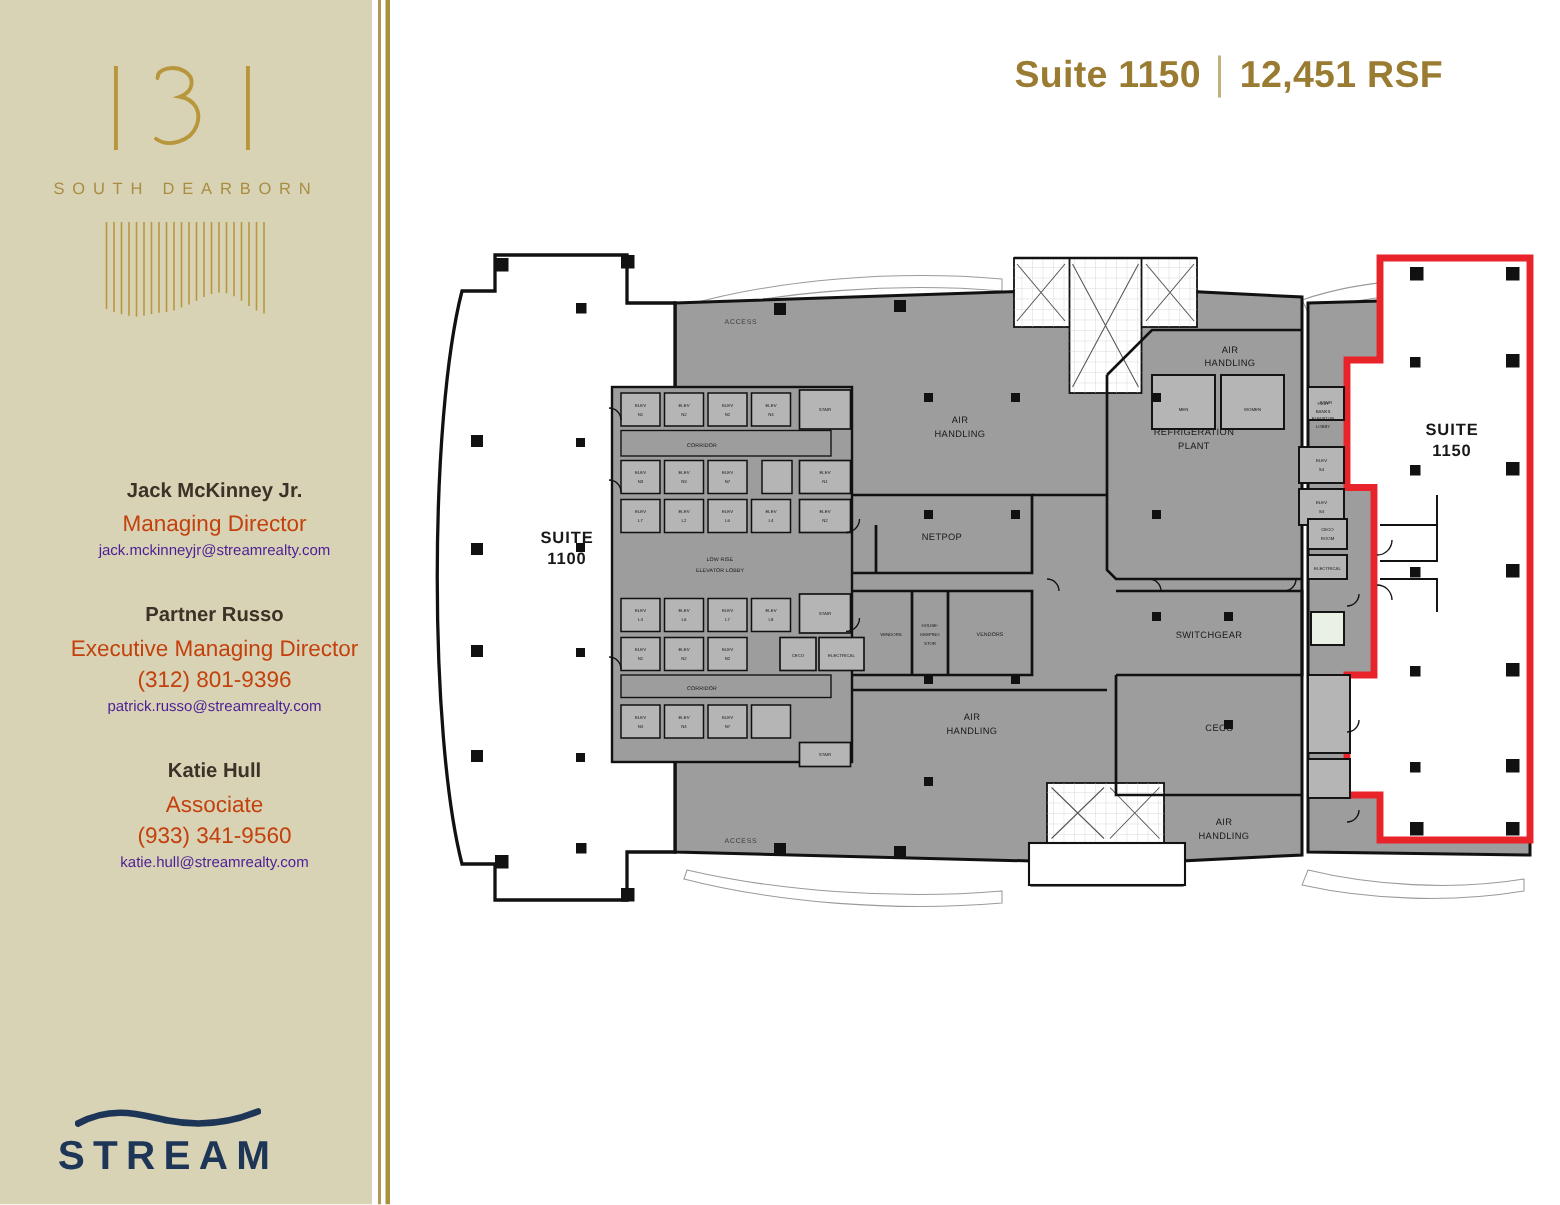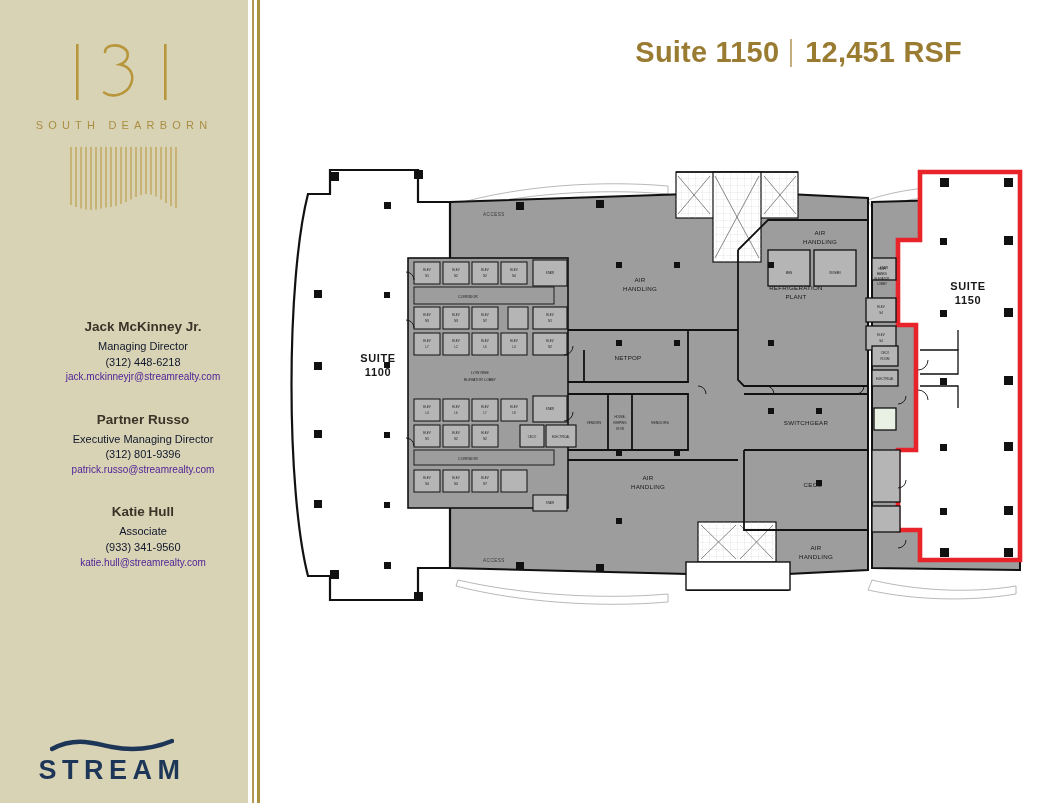--- a/index.html
+++ b/index.html
@@ -36,36 +36,36 @@
   .logo-sub{
     margin-top:13px;
     font-size:11px;letter-spacing:5.2px;color:#a98e42;font-weight:400;
   }
   #logo-wave{margin-top:12px;display:flex;justify-content:center;}
 
   
   #contacts{position:absolute;left:0;top:318px;width:286px;text-align:center;}
   .contact{margin-bottom:26px;}
   .c-name{font-size:13.5px;font-weight:bold;color:#3c3227;margin-bottom:3px;line-height:1.35;}
-  .c-line{font-size:11px;color:#0f172a;line-height:1.42;}
+  .c-line{font-size:15px;color:#c2410c;line-height:1.42;}
   .c-email{font-size:10px;color:#4c1d95;line-height:1.42;}
 
   
   #stream-logo{position:absolute;left:0;top:738px;width:224px;text-align:center;}
   #stream-wave{display:block;margin:0 auto 2px auto;}
   #stream-word{
     font-size:27px;font-weight:bold;letter-spacing:5.5px;color:#1d3557;
     font-family:"Liberation Sans", sans-serif;line-height:1;
   }
 
   
   #header{
     position:absolute;right:78px;top:36px;
     display:flex;align-items:center;
-    font-size:29px;font-weight:bold;color:#9a7b32;
+    font-size:25px;font-weight:bold;color:#9a7b32;
     letter-spacing:.2px;
   }
   #hdr-divider{
     width:2px;height:28px;background:#c3ae7e;margin:0 13px 0 11px;
   }
 
   
   #plan-wrap{position:absolute;left:268px;top:150px;width:760px;height:480px;}
   #plan-svg{display:block;}
   .lbl{font-family:"Liberation Sans",sans-serif;fill:#18181a;text-anchor:middle;}
@@ -122,21 +122,20 @@
         </g>
       </svg>
     </div>
   </div>
 
   <div id="contacts">
 
     <div class="contact">
       <div class="c-name">Jack McKinney Jr.</div>
       <div class="c-line">Managing Director</div>
-      <div class="c-line">(312) 448-6218</div>
       <div class="c-email">jack.mckinneyjr@streamrealty.com</div>
     </div>
 
     <div class="contact">
       <div class="c-name">Partner Russo</div>
       <div class="c-line">Executive Managing Director</div>
       <div class="c-line">(312) 801-9396</div>
       <div class="c-email">patrick.russo@streamrealty.com</div>
     </div>
 

